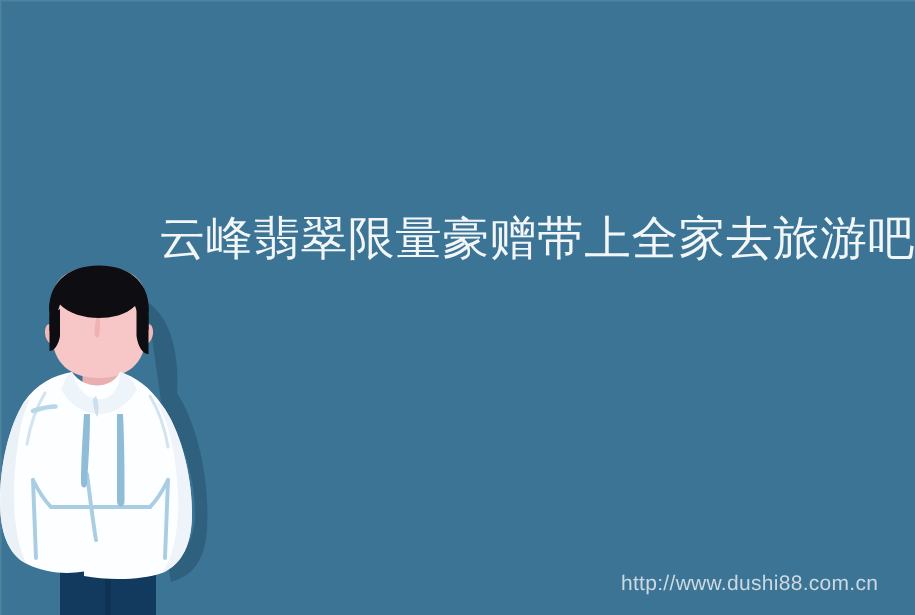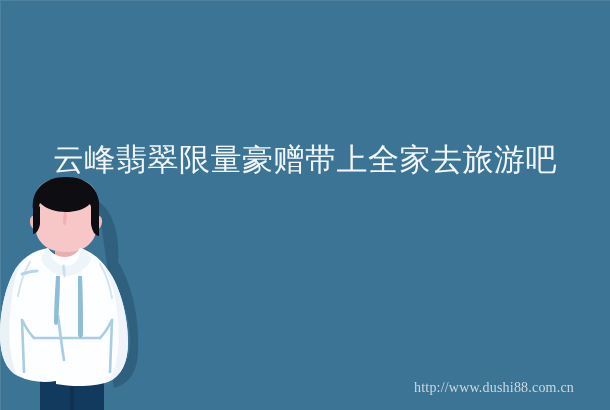--- a/index.html
+++ b/index.html
@@ -24,21 +24,21 @@
     inset: 0;
     pointer-events: none;
     box-shadow: inset 1px 1px 0 0 rgba(255,255,255,0.10);
     z-index: 40;
   }
   #headline {
     position: absolute;
     left: 0;
     top: 139px;
     width: 610px;
-    text-align: center;
+    text-align: right;
     color: #f2f6f8;
     font-size: 31px;
     line-height: 40px;
     letter-spacing: 0.5px;
     white-space: nowrap;
     z-index: 30;
     font-family: "DejaVu Sans", "Liberation Sans", sans-serif;
   }
   #figure-wrap {
     position: absolute;
@@ -56,21 +56,21 @@
   #watermark {
     position: absolute;
     left: 414px;
     top: 379px;
     color: #cdd9e0;
     font-size: 14px;
     line-height: 18px;
     letter-spacing: 0.2px;
     white-space: nowrap;
     z-index: 30;
-    font-family: Liberation Serif, serif;
+    font-family: Liberation Sans, sans-serif;
   }
 </style>
 </head>
 <body>
 
 <div id="banner">
 
   <div id="figure-wrap">
     <svg id="figure-svg" viewBox="0 0 160 234" xmlns="http://www.w3.org/2000/svg">
 

